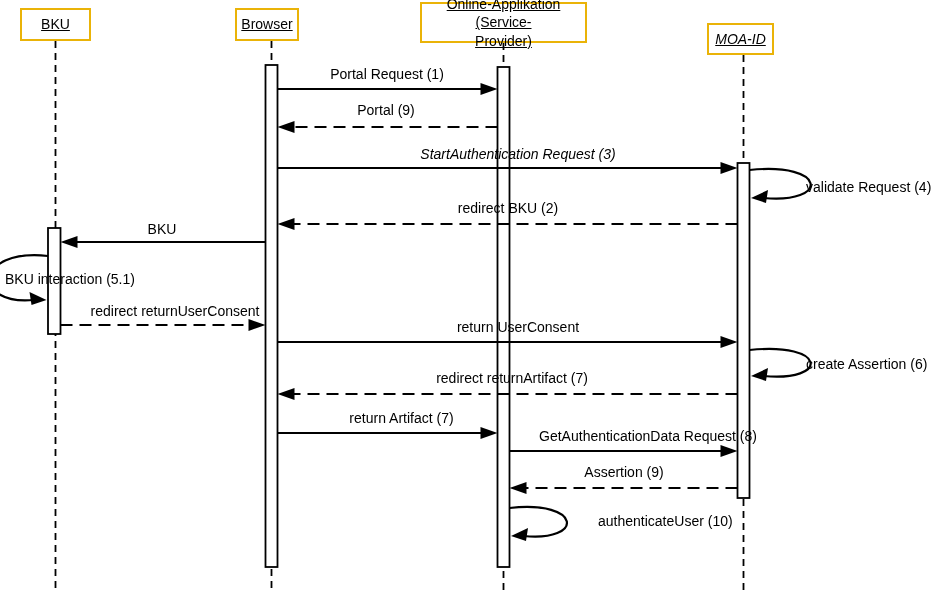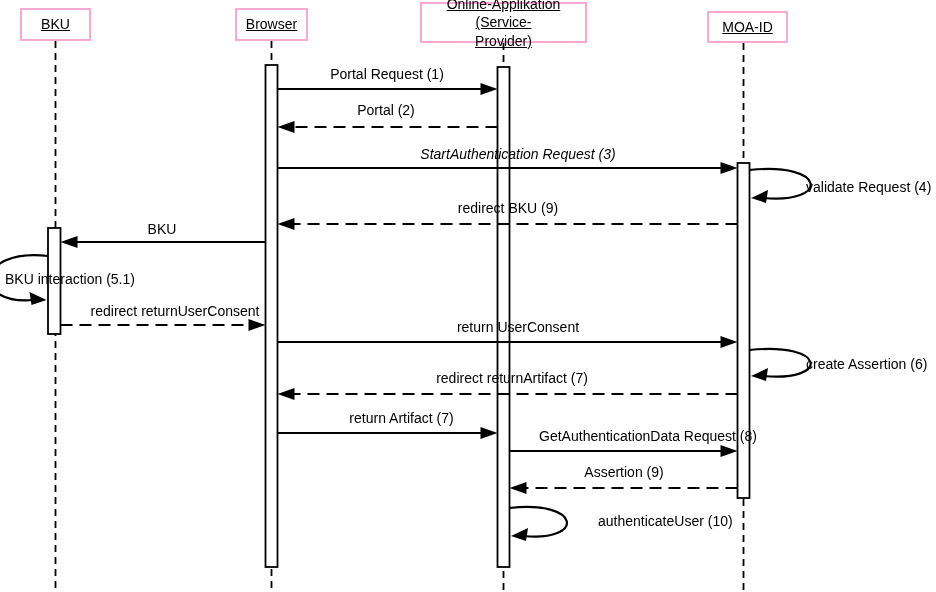--- a/index.html
+++ b/index.html
@@ -9,21 +9,21 @@
     width: 936px;
     height: 592px;
     background: #ffffff;
     font-family: "Liberation Sans", sans-serif;
     color: #000;
     overflow: hidden;
   }
   #diagram-svg { position: absolute; left: 0; top: 0; }
   .actor-box {
     position: absolute;
-    border: 2px solid #f9a8d4;
+    border: 2px solid #eab308;
     background: #fff;
     display: flex;
     align-items: center;
     justify-content: center;
     text-align: center;
     z-index: 2;
   }
   .actor-label {
     font-size: 14px;
     line-height: 1.3;
@@ -80,36 +80,36 @@
       <polygon points="46.5,300 29.5,292 31.5,305" fill="#000000"></polygon>
       <path d="M 749.5 350 C 827.5 342, 829.5 382, 763.5 376" fill="none" stroke="#000000" stroke-width="2.2"></path>
       <polygon points="751,376 768,368 766,381" fill="#000000"></polygon>
       <path d="M 509.5 508 C 582.5 500, 584.5 542, 523.5 536" fill="none" stroke="#000000" stroke-width="2.2"></path>
       <polygon points="511,536 528,528 526,541" fill="#000000"></polygon>
     </svg>
   <div id="actor-layer">
       <div class="actor-box" style="left: 20px; top: 8px; width: 71px; height: 33px;">
         <span class="actor-label">BKU</span>
       </div>
-      <div class="actor-box" style="left: 235px; top: 8px; width: 73px; height: 33px;">
+      <div class="actor-box" style="left: 235px; top: 8px; width: 64px; height: 33px;">
         <span class="actor-label">Browser</span>
       </div>
       <div class="actor-box" style="left: 420px; top: 2px; width: 167px; height: 41px;">
         <span class="actor-label">Online-Applikation (Service-
 Provider)</span>
       </div>
-      <div class="actor-box" style="left: 707px; top: 11px; width: 81px; height: 32px;">
+      <div class="actor-box" style="left: 707px; top: 23px; width: 67px; height: 32px; font-style: italic;">
         <span class="actor-label">MOA-ID</span>
       </div>
     </div>
   <div id="label-layer">
       <div class="msg-label center" style="left: 387px; top: 67px;">Portal Request (1)</div>
-      <div class="msg-label center" style="left: 386px; top: 103px;">Portal (2)</div>
+      <div class="msg-label center" style="left: 386px; top: 103px;">Portal (9)</div>
       <div class="msg-label center" style="left: 518px; top: 147px; font-style: italic;">StartAuthentication Request (3)</div>
-      <div class="msg-label center" style="left: 508px; top: 201px;">redirect BKU (9)</div>
+      <div class="msg-label center" style="left: 508px; top: 201px;">redirect BKU (2)</div>
       <div class="msg-label center" style="left: 162px; top: 222px;">BKU</div>
       <div class="msg-label center" style="left: 163px; top: 304px; margin-left: 12px;">redirect returnUserConsent</div>
       <div class="msg-label center" style="left: 518px; top: 320px;">return UserConsent</div>
       <div class="msg-label center" style="left: 512px; top: 371px;">redirect returnArtifact (7)</div>
       <div class="msg-label center" style="left: 387px; top: 411px; padding-left: 29px;">return Artifact (7)</div>
       <div class="msg-label center" style="left: 648px; top: 429px;">GetAuthenticationData Request (8)</div>
       <div class="msg-label center" style="left: 624px; top: 465px;">Assertion (9)</div>
       <div class="msg-label" style="left: 806px; top: 180px;">validate Request (4)</div>
       <div class="msg-label" style="left: 5px; top: 272px;">BKU interaction (5.1)</div>
       <div class="msg-label" style="left: 806px; top: 357px;">create Assertion (6)</div>

